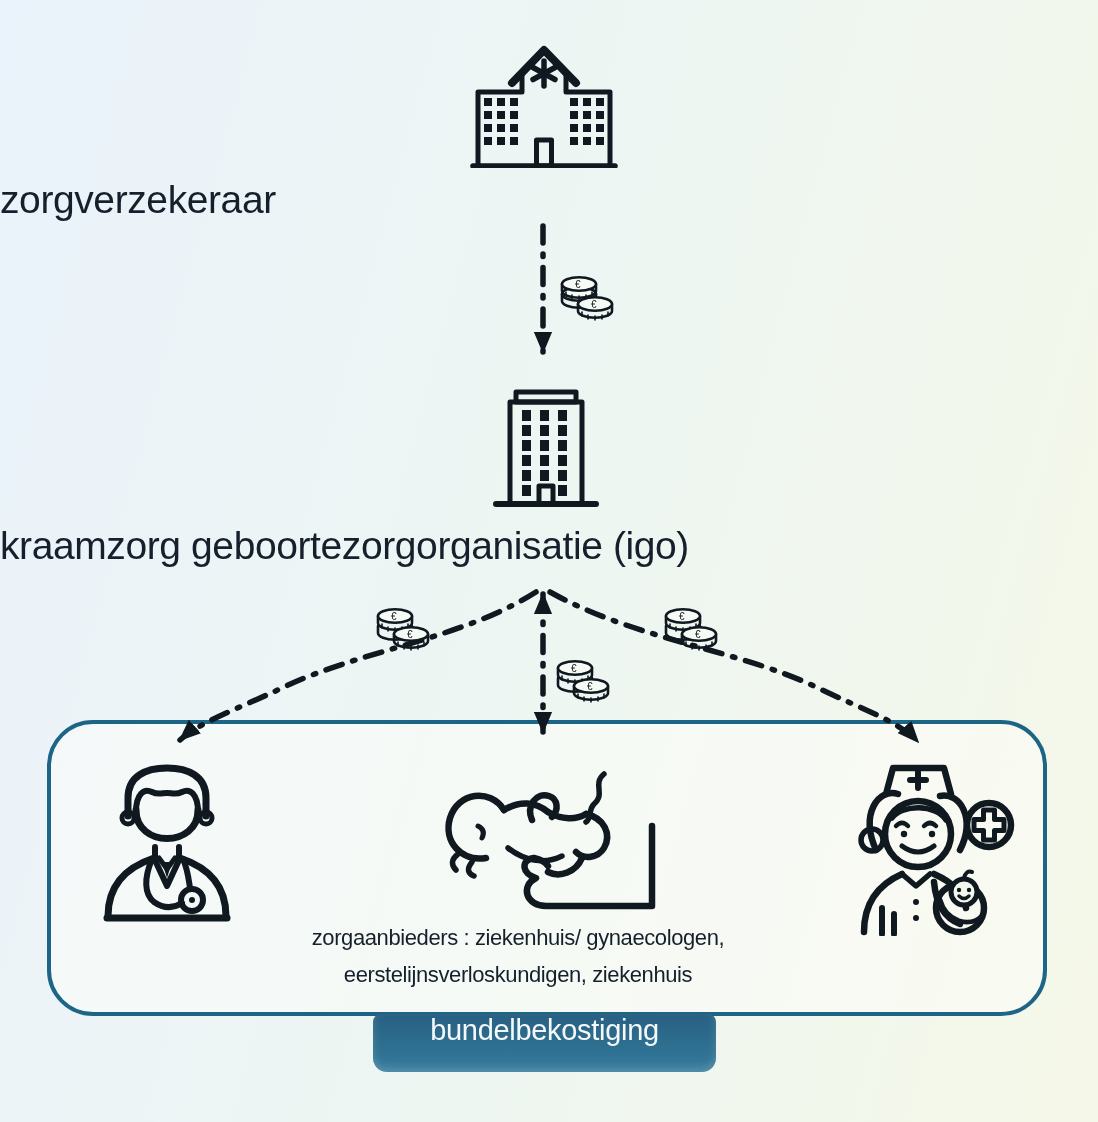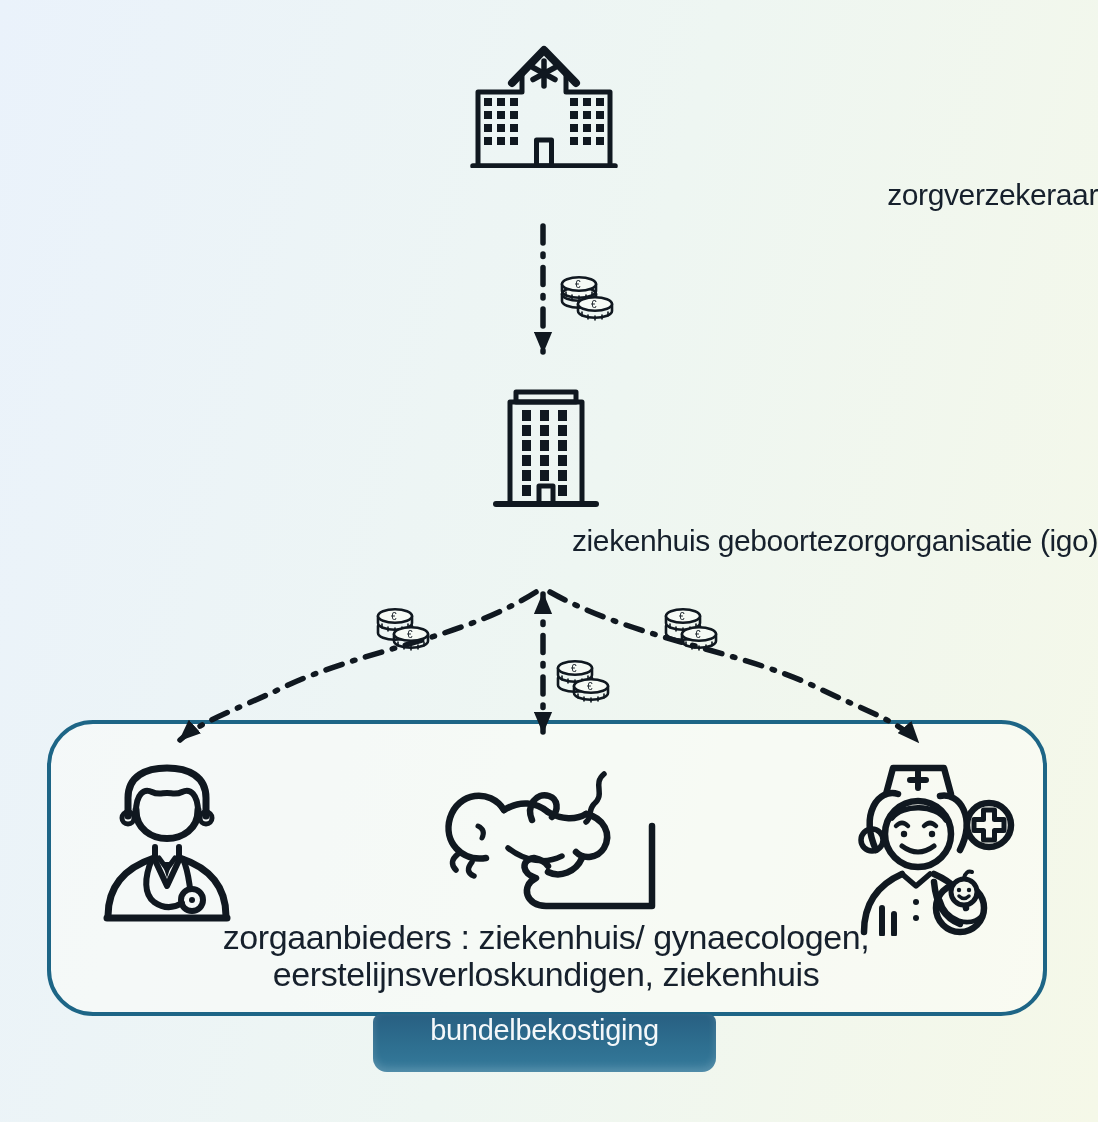--- a/index.html
+++ b/index.html
@@ -4,31 +4,31 @@
 <style>
   html,body{margin:0;padding:0;}
   body{
     width:1098px;height:1122px;overflow:hidden;
     font-family:"Liberation Sans", sans-serif;
     background:linear-gradient(105deg,#eaf2fb 0%,#eef6f2 52%,#f5f8e8 100%);
   }
   .stage{position:relative;width:1098px;height:1122px;}
   .abs{position:absolute;}
   .label{
-    width:1098px;left:0;text-align:right;
-    font-size:30px;letter-spacing:-0.4px;color:#16202c;font-weight:400;
+    width:1098px;left:0;text-align:left;
+    font-size:39px;letter-spacing:-0.4px;color:#16202c;font-weight:400;
   }
   .providers-box{
     left:47px;top:720px;width:992px;height:288px;
     border:4px solid #1d6586;border-radius:46px;
     background:rgba(253,254,249,0.5);
   }
   .providers-label{
     left:0;top:919px;width:1036px;text-align:center;
-    font-size:34px;letter-spacing:-0.4px;color:#16202c;line-height:37px;padding-left:28px;
+    font-size:22px;letter-spacing:-0.4px;color:#16202c;line-height:37px;
   }
   .badge{
     left:373px;top:1014px;width:343px;height:58px;
     background:linear-gradient(180deg,#285f82 0%,#2e6f90 55%,#357a9b 100%);
     border-radius:8px 8px 14px 14px;
     box-shadow:inset 0 -4px 8px rgba(255,255,255,0.18);
     display:flex;align-items:flex-start;justify-content:center;
     color:#f4f8fa;font-size:29px;letter-spacing:-0.3px;
   }
   svg{display:block;}
@@ -176,21 +176,21 @@
         <rect x="48" y="67" width="9" height="11"></rect>
         <rect x="66" y="67" width="9" height="11"></rect>
       <rect x="30" y="82" width="9" height="11"></rect>
         <rect x="48" y="82" width="9" height="11"></rect>
         <rect x="66" y="82" width="9" height="11"></rect>
       <rect x="30" y="97" width="9" height="11"></rect>
         <rect x="66" y="97" width="9" height="11"></rect>
     </g>
   </svg>
 
-  <div class="abs label" style="top:524px">ziekenhuis geboortezorgorganisatie (igo)</div>
+  <div class="abs label" style="top:524px">kraamzorg geboortezorgorganisatie (igo)</div>
 
   <svg class="abs" style="left:92px;top:752px" width="150" height="172" viewBox="0 0 150 172">
     <g class="ink" stroke-width="7">
       <path d="M36,64 V46 C36,24 54,16 75,16 C96,16 114,24 114,46 V64"></path>
       <path d="M44,60 C44,42 52,36 60,40 C66,43 70,41 75,41 C80,41 84,43 90,40 C98,36 106,42 106,60" stroke-width="6"></path>
       <circle cx="36" cy="66" r="6" stroke-width="5"></circle>
       <circle cx="114" cy="66" r="6" stroke-width="5"></circle>
       <path d="M44,58 C44,96 106,96 106,58"></path>
       <path d="M63,95 V106 M87,95 V106" stroke-width="6"></path>
       <path d="M16,164 C16,130 38,114 62,106"></path>

